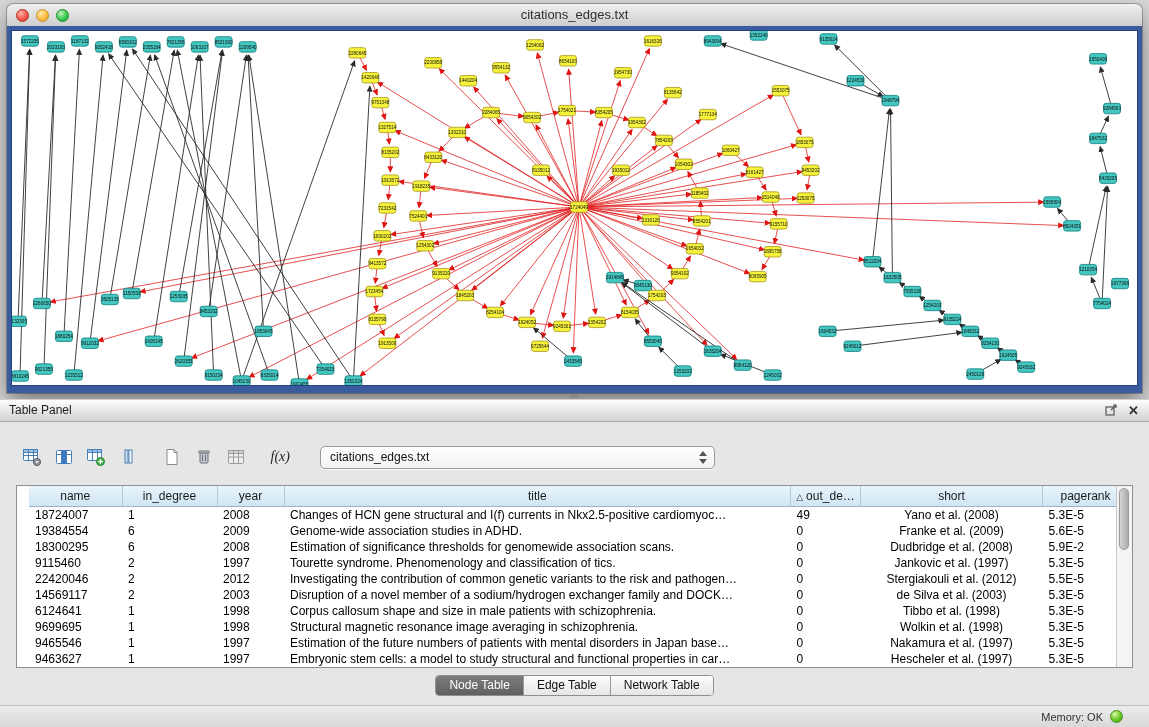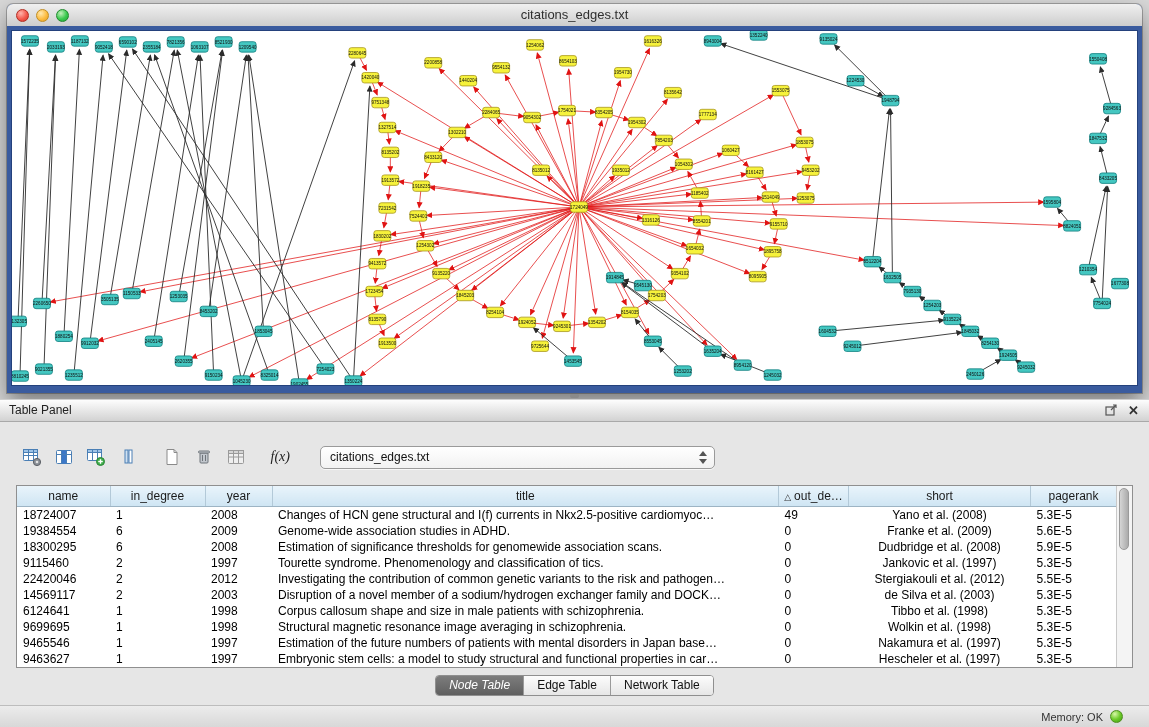--- a/index.html
+++ b/index.html
@@ -70,21 +70,21 @@
     padding-left:9px;position:relative;box-shadow:0 1px 0 rgba(255,255,255,.7);
   }
   .stepper{position:absolute;right:7px;top:4px;display:flex;flex-direction:column;gap:3px;}
   .tri-up{width:0;height:0;border-left:4px solid transparent;border-right:4px solid transparent;border-bottom:5px solid #555;}
   .tri-down{width:0;height:0;border-left:4px solid transparent;border-right:4px solid transparent;border-top:5px solid #555;}
 
   .tablewrap{
     position:absolute;left:16px;top:86px;width:1117px;height:183px;
     background:#fff;border:1px solid #8f8f8f;box-sizing:border-box;overflow:hidden;
   }
-  table.datatable{border-collapse:collapse;table-layout:fixed;width:1100px;}
+  table.datatable{border-collapse:collapse;table-layout:fixed;width:1100px;margin-left:12px;}
   table.datatable th{
     height:20px;box-sizing:border-box;
     background:linear-gradient(#e9f4fb,#cfe5f3);
     border-right:1px solid #b3c9d8;border-bottom:1px solid #9db4c4;
     font-size:12px;font-weight:normal;color:#1a1a1a;text-align:center;
     overflow:hidden;white-space:nowrap;padding:0 3px;
   }
   table.datatable td{
     height:16px;line-height:16px;font-size:12px;color:#000;
     padding:0 6px;white-space:nowrap;overflow:hidden;box-sizing:border-box;
@@ -102,21 +102,21 @@
 
   .tabs{
     position:absolute;left:0;top:276px;width:1149px;display:flex;justify-content:center;
   }
   .tabgroup{display:flex;border:1px solid #8f8f8f;border-radius:4px;overflow:hidden;background:#fff;}
   .tab{
     height:19px;line-height:19px;border:0;font-size:12px;padding:0 13px;
     background:linear-gradient(#fcfcfc,#e6e6e6);color:#111;border-left:1px solid #9a9a9a;cursor:default;
     font-family:"Liberation Sans", sans-serif;
   }
-  .tab:first-child{border-left:0;font-style:italic;}
+  .tab:first-child{border-left:0;}
   .tab.active{background:linear-gradient(#7d7d7d,#5f5f5f);color:#fff;}
 
   
   .statusbar{
     position:absolute;left:0;top:705px;width:1149px;height:22px;
     background:linear-gradient(#ececec,#d8d8d8);border-top:1px solid #bdbdbd;box-sizing:border-box;
     display:flex;align-items:center;justify-content:flex-end;gap:7px;padding-right:26px;
   }
   .memtext{font-size:11px;color:#333;}
   .ball{
@@ -945,21 +945,21 @@
             <td class="ac">Franke et al. (2009)</td>
             <td class="al">5.6E-5</td>
           </tr>
           <tr>
             <td class="al">18300295</td>
             <td class="al">6</td>
             <td class="al">2008</td>
             <td class="al">Estimation of significance thresholds for genomewide association scans.</td>
             <td class="al">0</td>
             <td class="ac">Dudbridge et al. (2008)</td>
-            <td class="al">5.9E-5</td>
+            <td class="al">5.9E-2</td>
           </tr>
           <tr>
             <td class="al">9115460</td>
             <td class="al">2</td>
             <td class="al">1997</td>
             <td class="al">Tourette syndrome. Phenomenology and classification of tics.</td>
             <td class="al">0</td>
             <td class="ac">Jankovic et al. (1997)</td>
             <td class="al">5.3E-5</td>
           </tr>

